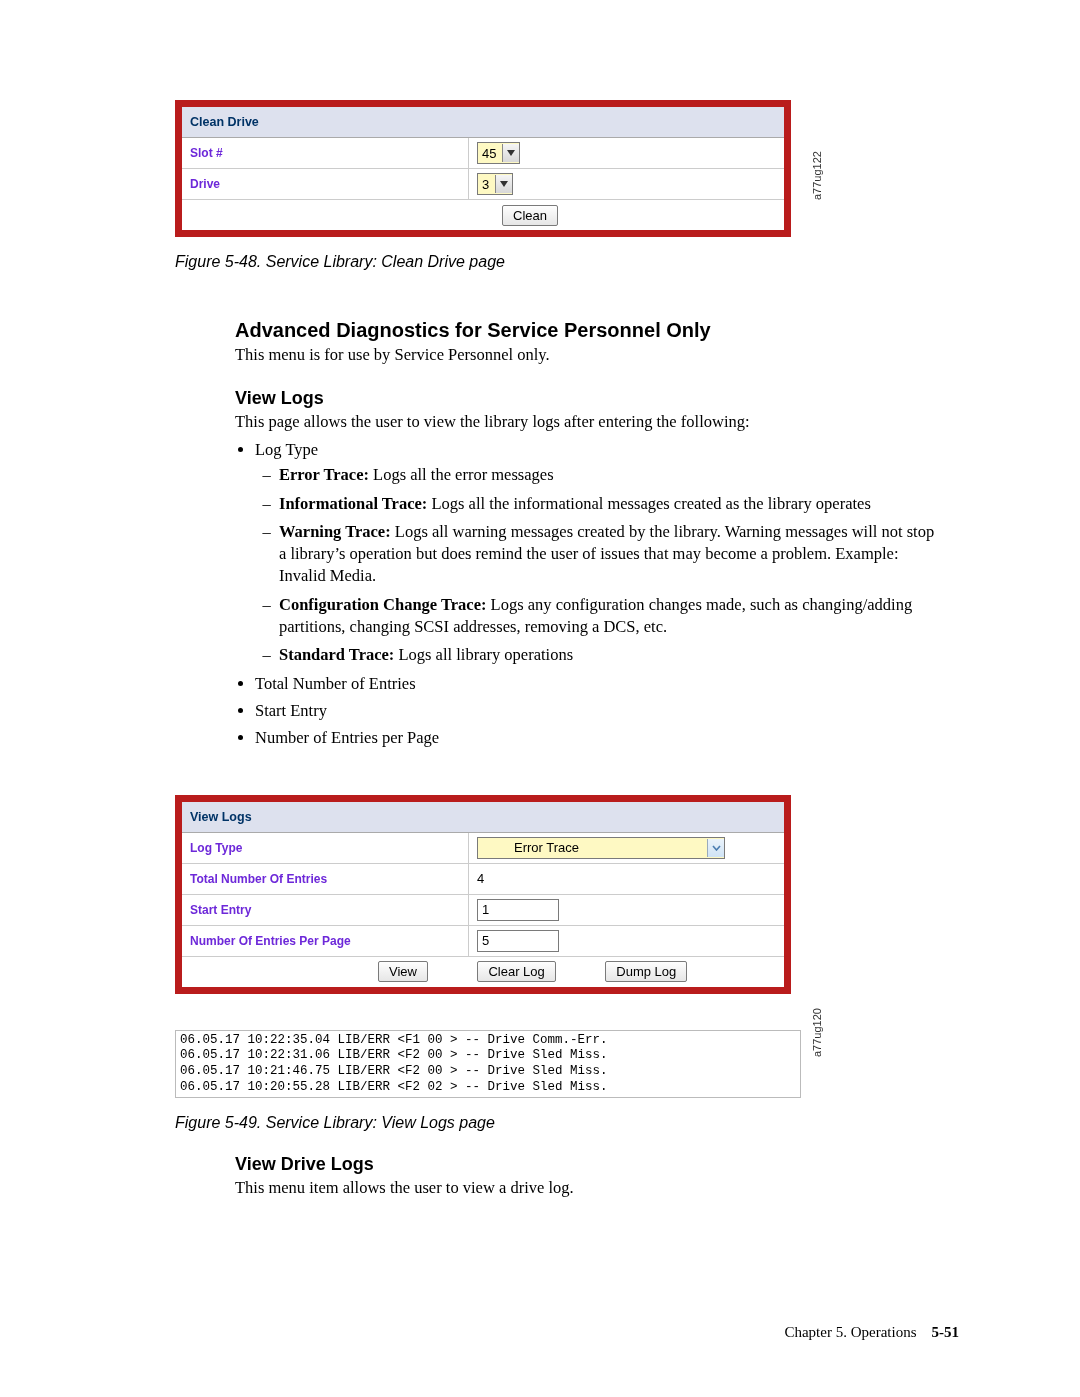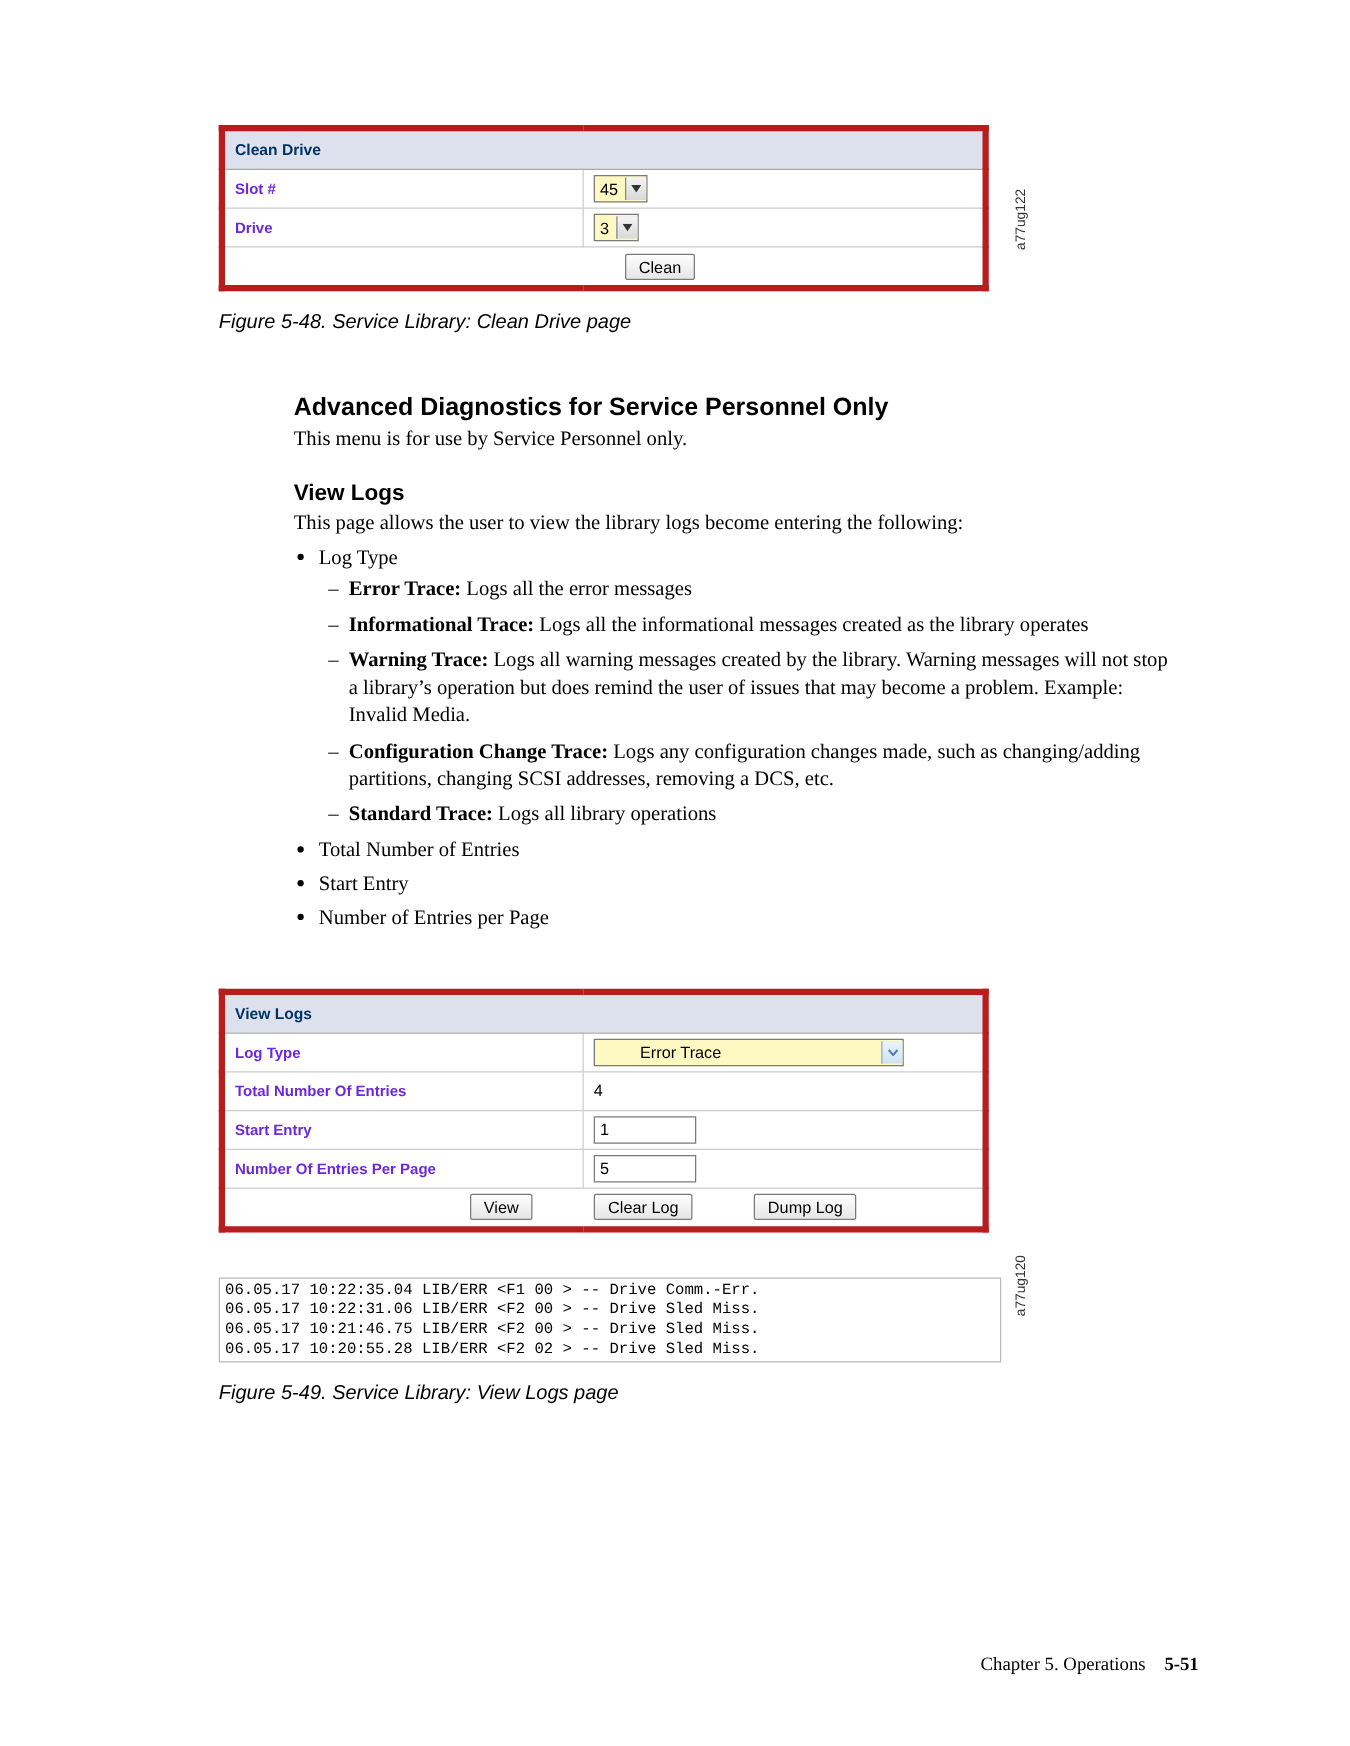--- a/index.html
+++ b/index.html
@@ -10,21 +10,21 @@
     color: #000;
     width: 1080px;
     height: 1397px;
     position: relative;
   }
   .page {
     padding: 100px 135px 60px 175px;
   }
   .ui-table {
     width: 616px;
-    border: 5px solid #b91c1c;
+    border: 7px solid #b91c1c;
     border-collapse: collapse;
     font-family: Verdana, Arial, sans-serif;
     font-size: 12.5px;
     background: #fff;
   }
   .ui-table .hdr {
     background: #dde1ee;
     font-weight: bold;
     color: #003366;
     padding: 4px 8px;
@@ -200,21 +200,21 @@
     <div class="sidecode" style="left:636px; top:100px;">a77ug122</div>
   </div>
 
   <div class="caption">Figure 5-48. Service Library: Clean Drive page</div>
 
   <div class="body-indent">
     <h2 class="sect">Advanced Diagnostics for Service Personnel Only</h2>
     <p class="body">This menu is for use by Service Personnel only.</p>
 
     <h3 class="sub">View Logs</h3>
-    <p class="body">This page allows the user to view the library logs become entering the following:</p>
+    <p class="body">This page allows the user to view the library logs after entering the following:</p>
 
     <ul class="lvl1">
       <li>
         <span>Log Type</span>
         <ul class="lvl2">
           <li><span class="b">Error Trace:</span><span> Logs all the error messages</span></li>
           <li><span class="b">Informational Trace:</span><span> Logs all the informational messages created as the library operates</span></li>
           <li><span class="b">Warning Trace:</span><span> Logs all warning messages created by the library. Warning messages will not stop a library’s operation but does remind the user of issues that may become a problem. Example: Invalid Media.</span></li>
           <li><span class="b">Configuration Change Trace:</span><span> Logs any configuration changes made, such as changing/adding partitions, changing SCSI addresses, removing a DCS, etc.</span></li>
           <li><span class="b">Standard Trace:</span><span> Logs all library operations</span></li>
@@ -278,19 +278,23 @@
     <div class="logbox"><span>06.05.17 10:22:35.04 LIB/ERR &lt;F1 00 &gt; -- Drive Comm.-Err.</span>
 <span>06.05.17 10:22:31.06 LIB/ERR &lt;F2 00 &gt; -- Drive Sled Miss.</span>
 <span>06.05.17 10:21:46.75 LIB/ERR &lt;F2 00 &gt; -- Drive Sled Miss.</span>
 <span>06.05.17 10:20:55.28 LIB/ERR &lt;F2 02 &gt; -- Drive Sled Miss.</span></div>
 
     <div class="sidecode" style="left:636px; top:262px;">a77ug120</div>
   </div>
 
   <div class="caption">Figure 5-49. Service Library: View Logs page</div>
 
+  <div class="body-indent">
+    <h3 class="sub">View Drive Logs</h3>
+    <p class="body">This menu item allows the user to view a drive log.</p>
+  </div>
 
 </div>
 
 <div class="footer">
   <span>Chapter 5. Operations</span>&nbsp;&nbsp;&nbsp;
   <span class="pg">5-51</span>
 </div>
 
 </body></html>

